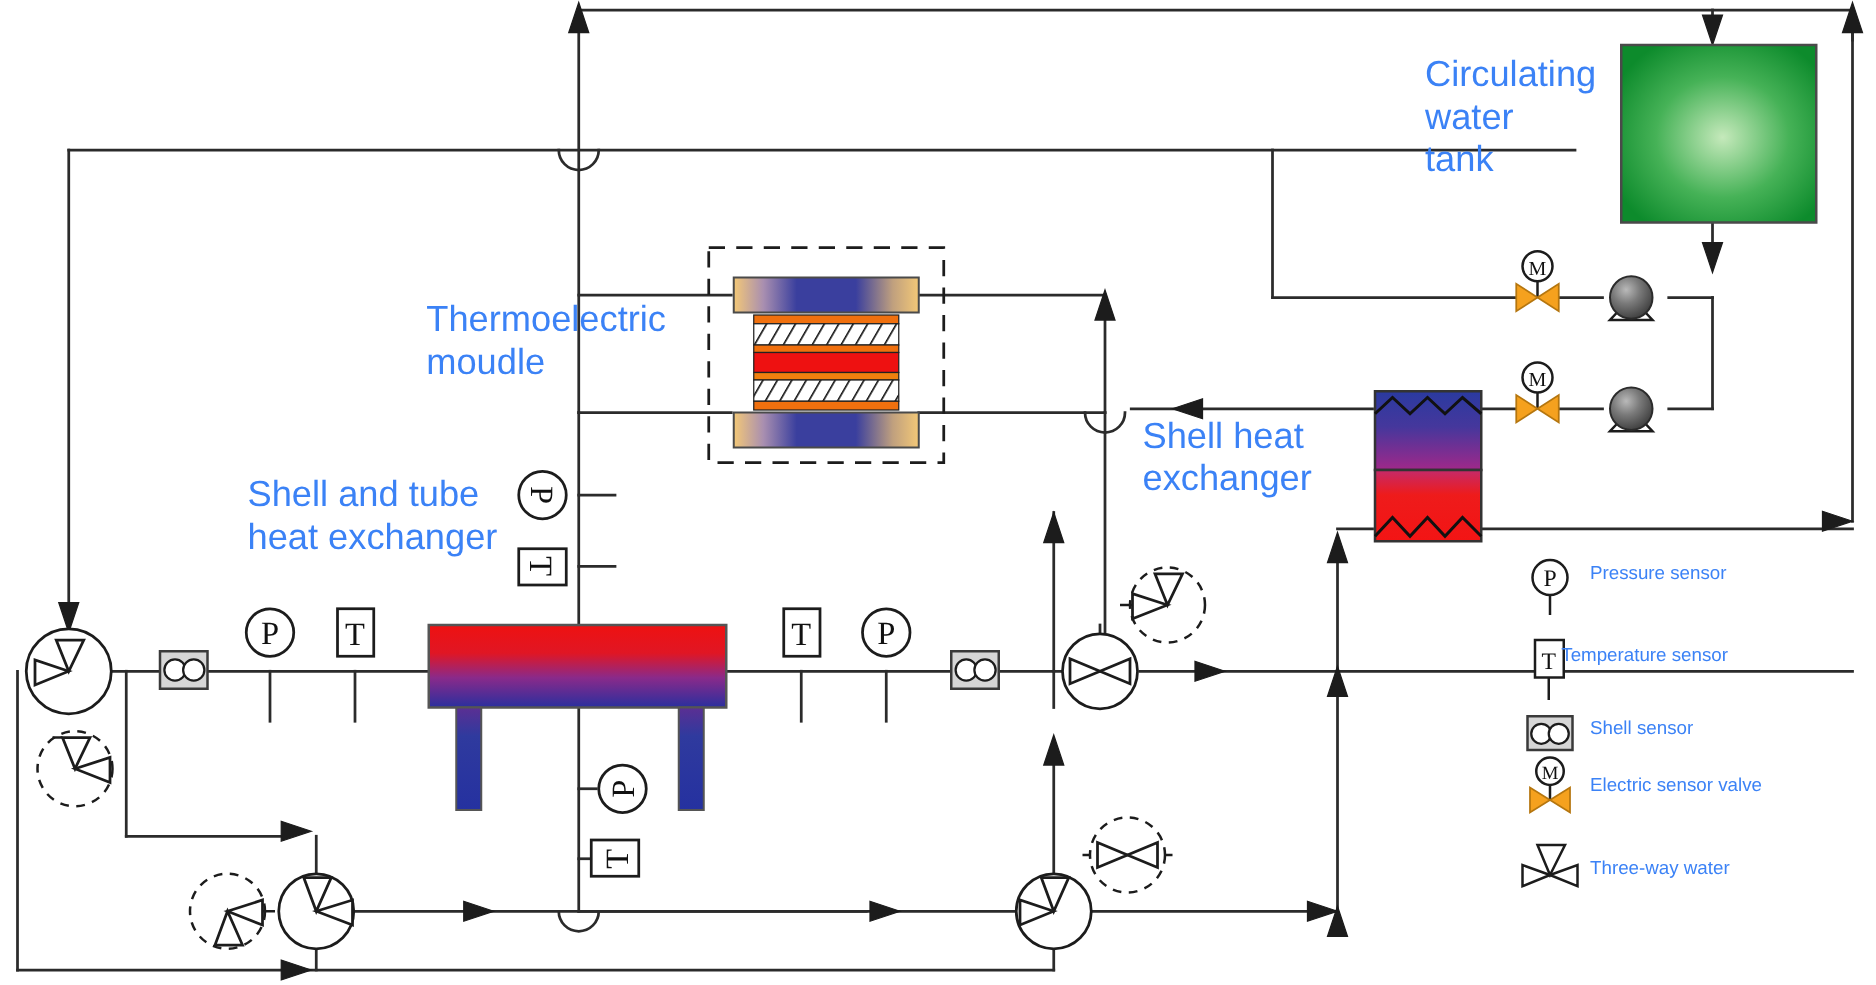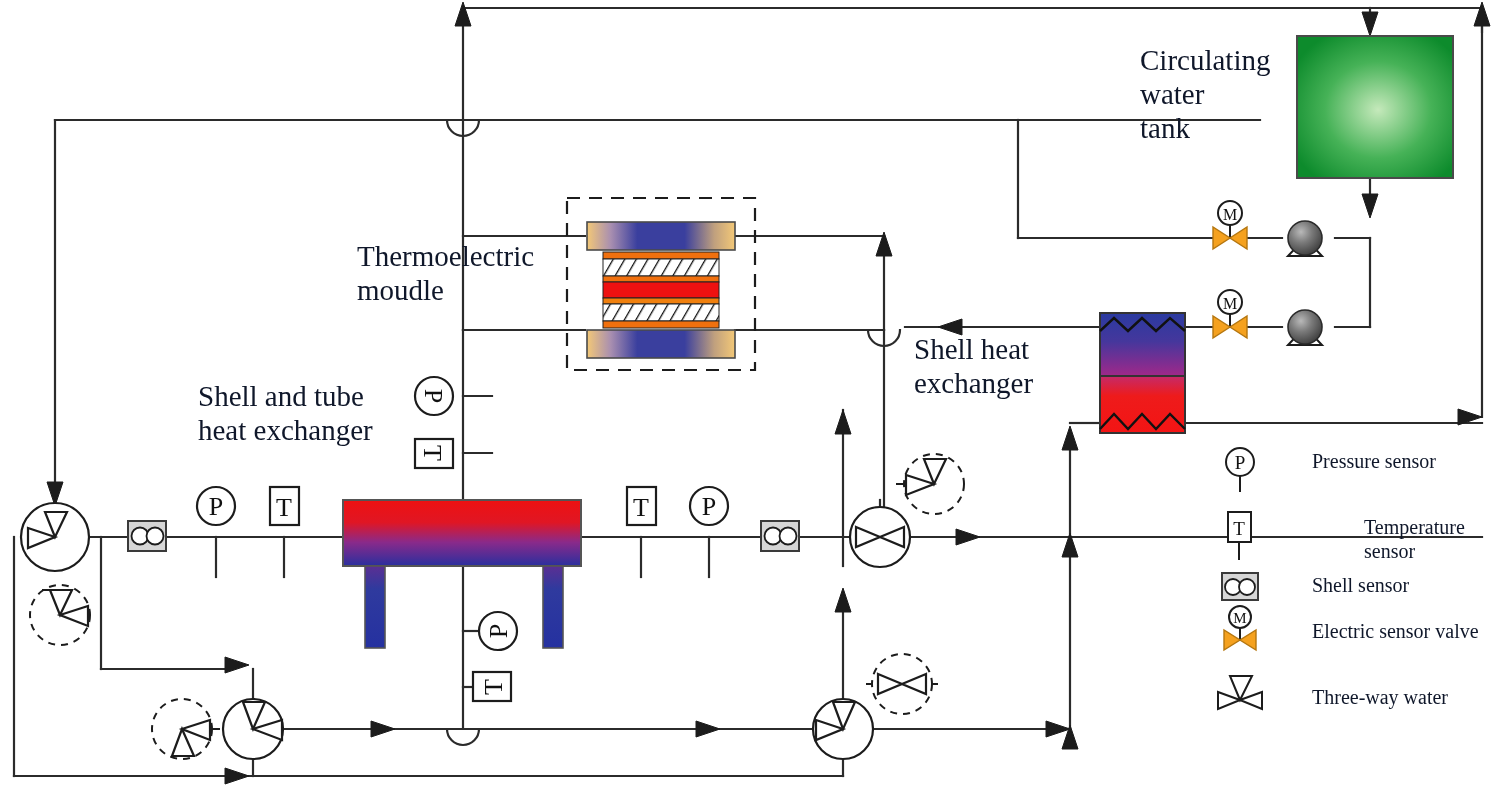--- a/index.html
+++ b/index.html
@@ -1,21 +1,21 @@
 <!DOCTYPE html>
 <html><head>
 <meta charset="utf-8">
 <style>
   html,body{margin:0;padding:0;background:#fff;}
   body{width:1501px;height:788px;font-family:"Liberation Serif",serif;overflow:hidden;}
   #stage{position:relative;width:1501px;height:788px;background:#ffffff;}
   svg.diagram{position:absolute;left:0;top:0;width:1501px;height:788px;}
-  .lbl{position:absolute;font-family:Liberation Serif, serif;color:#0f172a;line-height:1.18;white-space:pre-line;}
+  .lbl{position:absolute;font-family:Liberation Sans, sans-serif;color:#3b82f6;line-height:1.18;white-space:pre-line;}
   .lbl-big{font-size:29px;}
-  .lbl-leg{font-size:20px;margin-left:40px;}
+  .lbl-leg{font-size:15px;}
 </style>
 </head>
 <body>
 
 <div id="stage">
 
   <svg class="diagram" viewBox="0 0 1501 788">
     <defs>
 
       <linearGradient id="gradTank" x1="0" y1="0" x2="1" y2="1">
@@ -344,28 +344,28 @@
       <polygon points="1240,700 1230,676 1252,676" fill="#fff" stroke="#1c1c1c" stroke-width="2"></polygon>
       <polygon points="1240,700 1218,692 1218,709" fill="#fff" stroke="#1c1c1c" stroke-width="2"></polygon>
       <polygon points="1240,700 1262,692 1262,709" fill="#fff" stroke="#1c1c1c" stroke-width="2"></polygon>
     </g>
   </svg>
 
   <div class="lbl lbl-big" style="left:1140px;top:43px;width:150px;text-align:left;">Circulating
 water
 tank</div>
 
-  <div class="lbl lbl-big" style="left:341px;top:239px;width:230px;margin-left:16px;">Thermoelectric
+  <div class="lbl lbl-big" style="left:341px;top:239px;width:230px;">Thermoelectric
 moudle</div>
 
   <div class="lbl lbl-big" style="left:198px;top:364px;width:240px;margin-top:15px;">Shell and tube
 heat exchanger</div>
 
   <div class="lbl lbl-big" style="left:914px;top:332px;width:180px;">Shell heat
 exchanger</div>
 
   <div class="lbl lbl-leg" style="left:1272px;top:450px;">Pressure  sensor</div>
-  <div class="lbl lbl-leg" style="left:1324px;top:516px;">Temperature  sensor</div>
+  <div class="lbl lbl-leg" style="left:1249px;top:516px;">Temperature  sensor</div>
   <div class="lbl lbl-leg" style="left:1272px;top:574px;">Shell sensor</div>
   <div class="lbl lbl-leg" style="left:1272px;top:620px;">Electric sensor valve</div>
   <div class="lbl lbl-leg" style="left:1272px;top:686px;">Three-way water</div>
 
 </div>
 
 </body></html>

